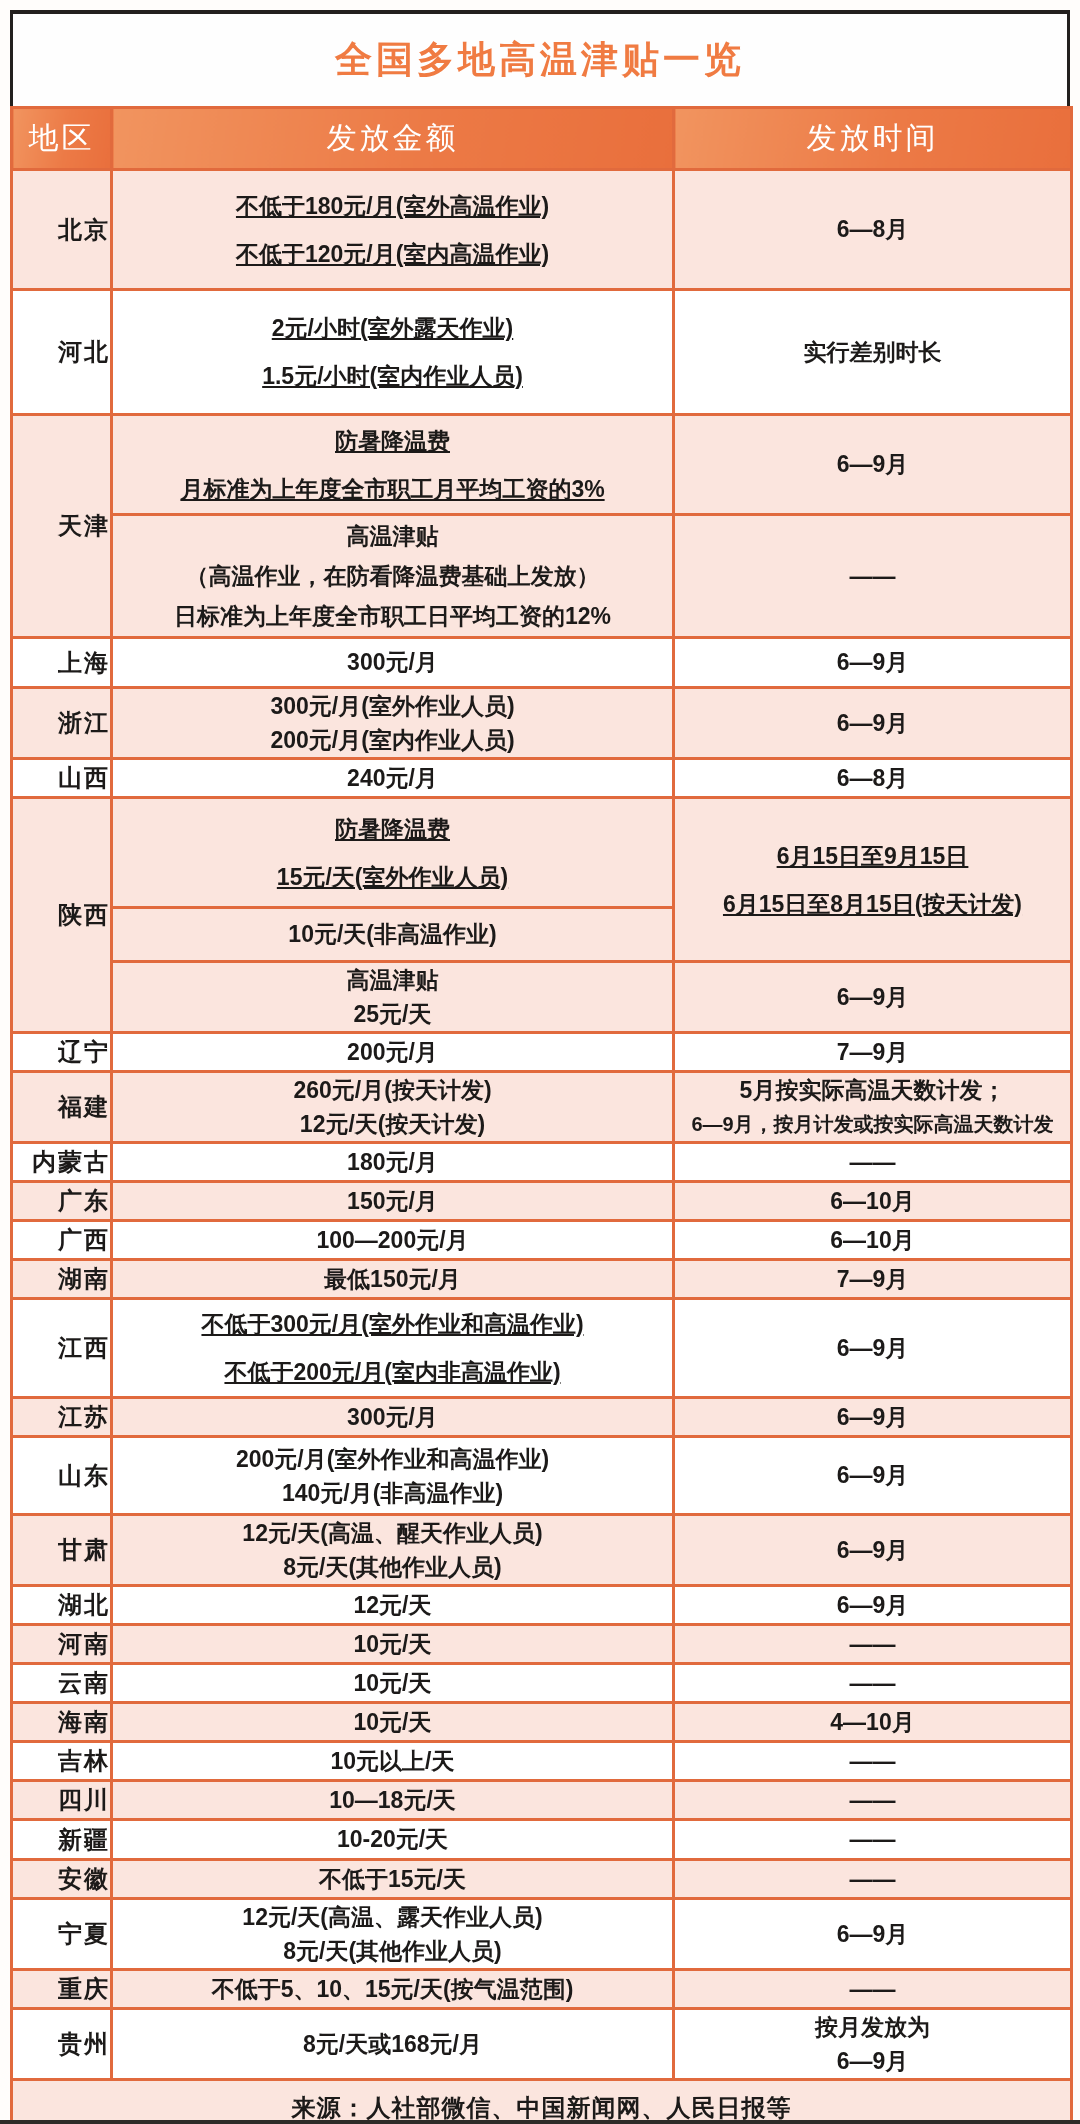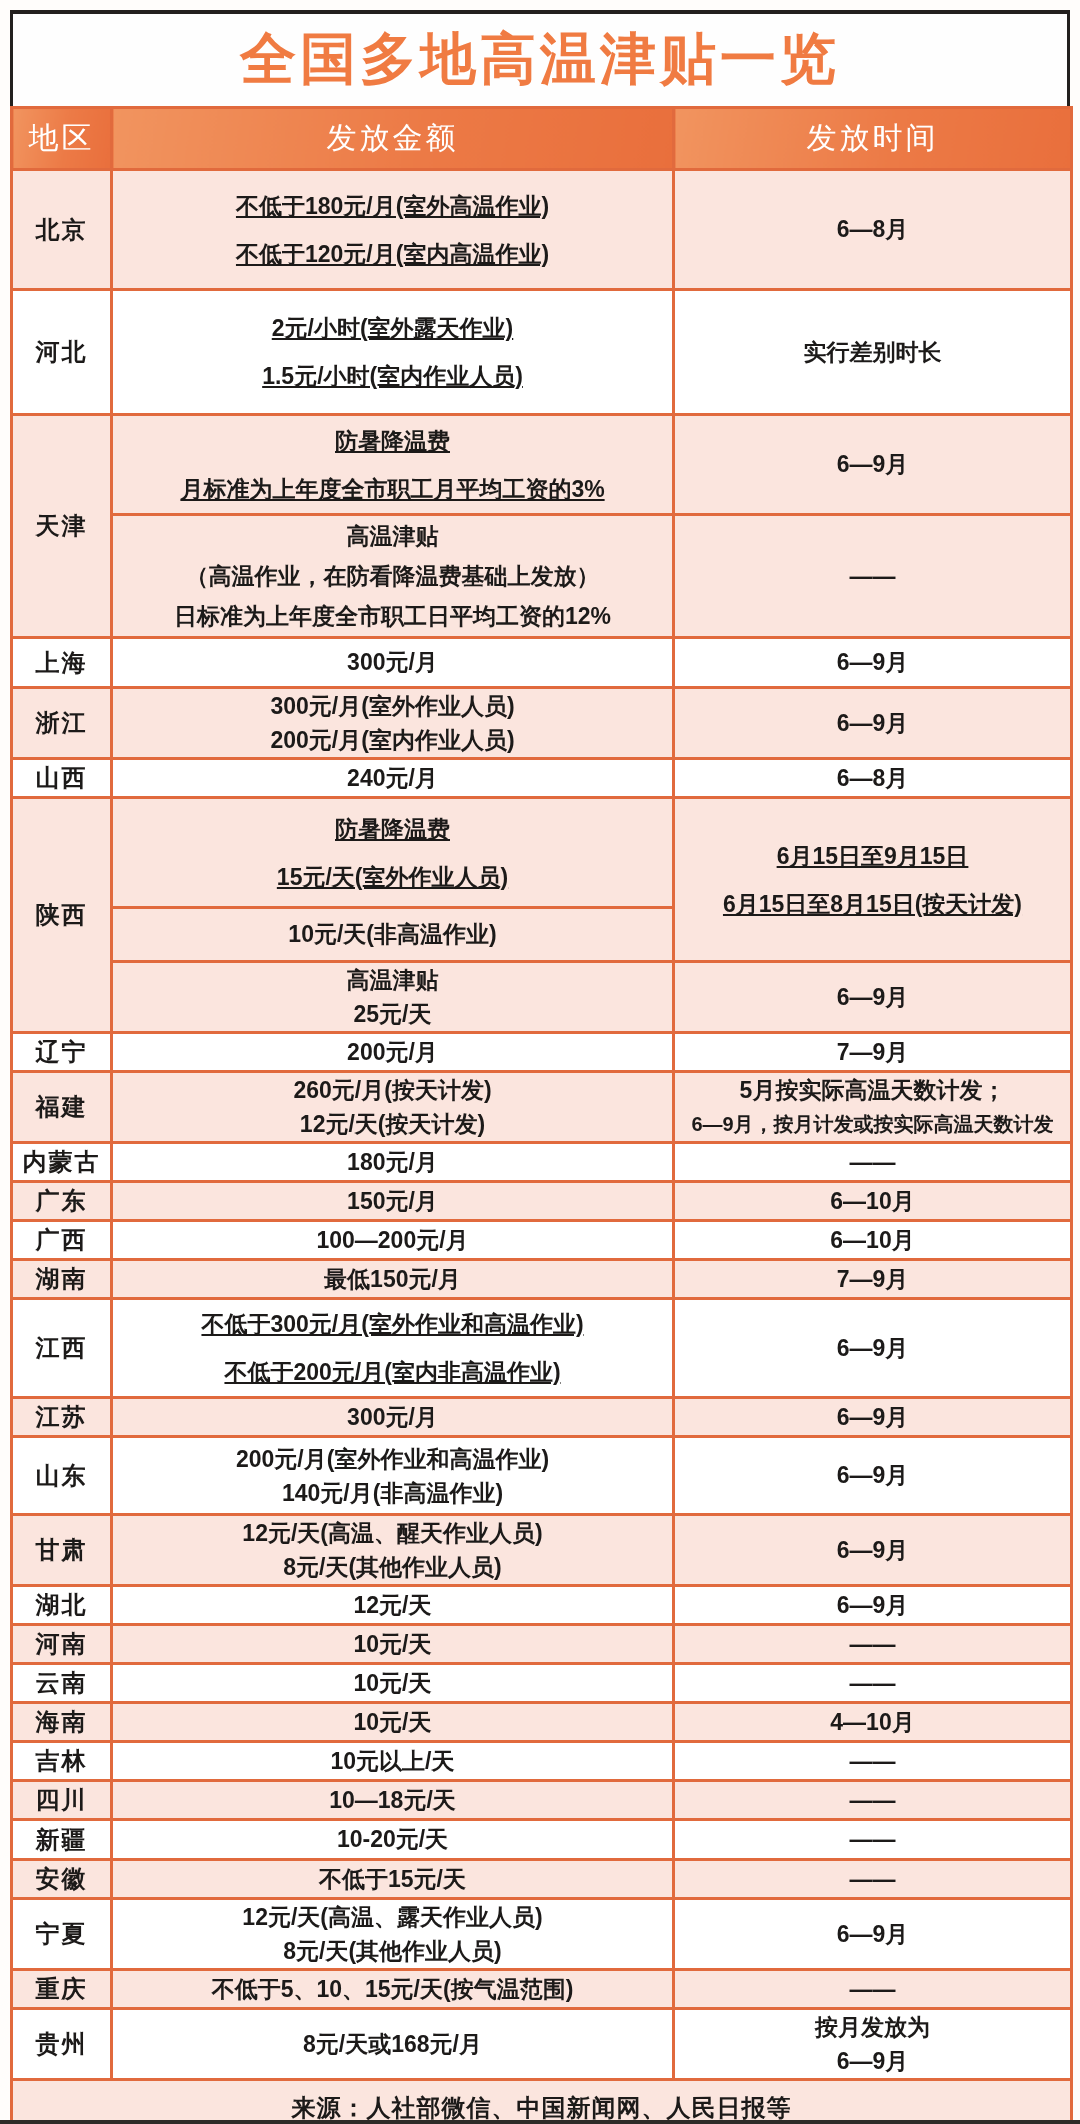--- a/index.html
+++ b/index.html
@@ -9,35 +9,35 @@
     border-bottom:4px solid #2E2B28;
     font-family:"Liberation Sans","DejaVu Sans",sans-serif;
     position:relative;overflow:hidden;
   }
   .title-block{
     box-sizing:border-box;height:96px;background:#FEFEFE;
     border-top:4px solid #23201E;border-left:3px solid #23201E;border-right:3px solid #23201E;
     display:flex;align-items:center;justify-content:center;
   }
   .title{
-    font-size:56px;font-weight:bold;color:#F07B42;letter-spacing:4px;
+    font-size:37px;font-weight:bold;color:#F07B42;letter-spacing:4px;
   }
   table.allowance{
     border-collapse:collapse;width:1060px;table-layout:fixed;
   }
   td,th{
     border:3px solid #E16A3D;text-align:center;vertical-align:middle;padding:0;
     overflow:hidden;
   }
   th{
     background:linear-gradient(100deg,#F1945F 0%,#EC7A46 55%,#E96F3C 100%);
     color:#FFFFFF;font-size:30px;font-weight:normal;letter-spacing:3px;
   }
   td{font-size:23px;font-weight:bold;color:#1C1A19;}
-  td.region{font-size:24px;letter-spacing:2px;}
+  td.region{font-size:24px;letter-spacing:2px;text-align:right;}
   tr.pink td{background:#FBE5DE;}
   tr.white td{background:#FFFFFF;}
   tr.footer-row td{background:#FBE5DE;font-size:24px;letter-spacing:1px;}
   .ln{line-height:1.5;}
   .lh-lg{line-height:48px;text-decoration:underline;}
   .lh-md{line-height:40px;}
   .lh-sm{line-height:34px;}
   .t-sm{font-size:20px;}
 </style>
 </head>

